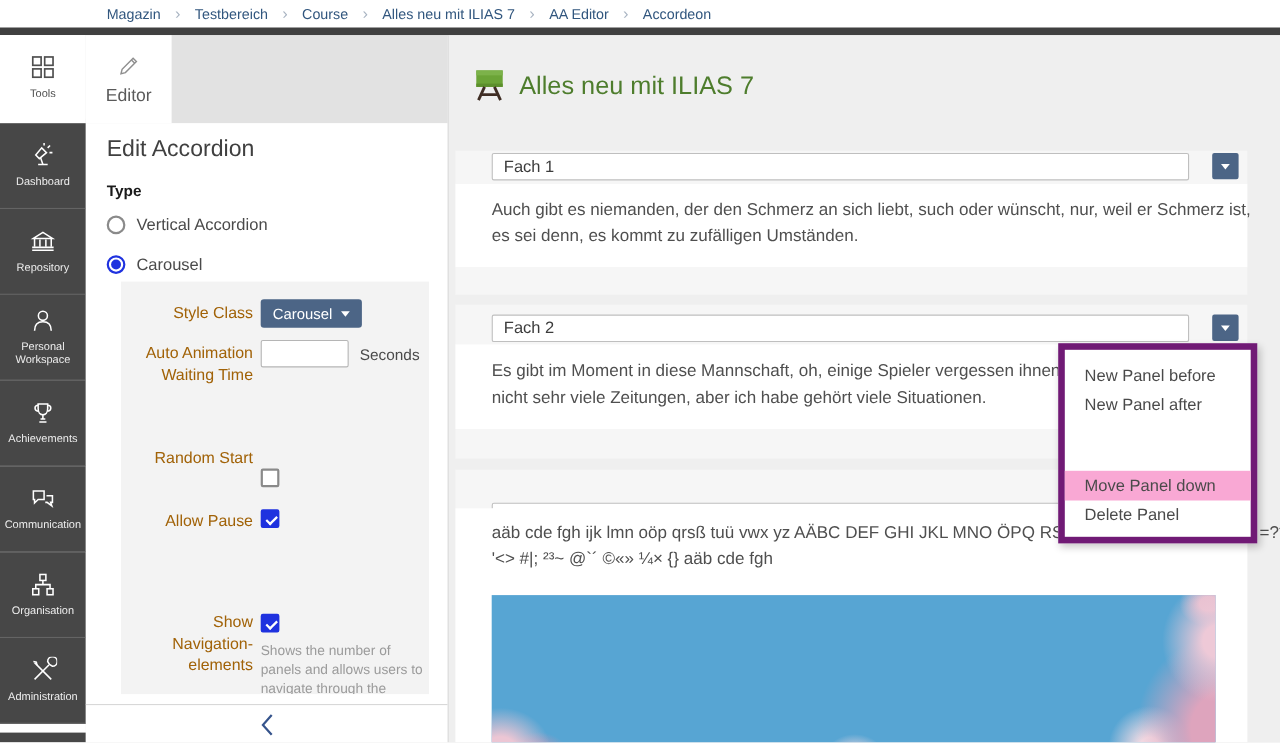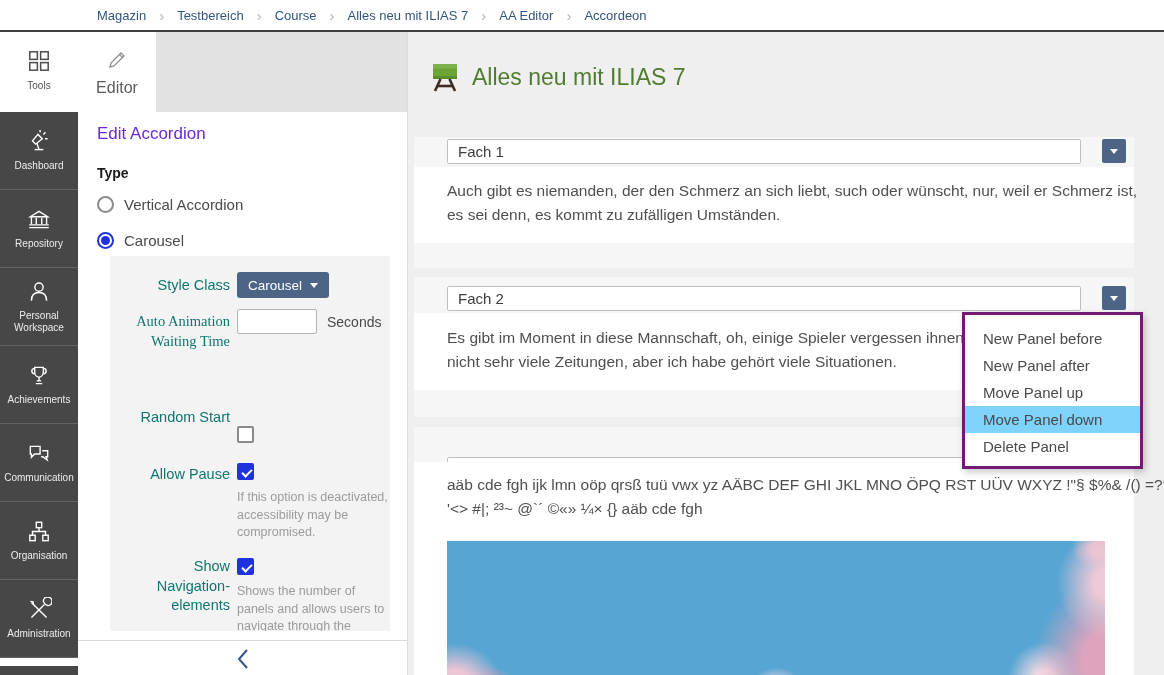--- a/index.html
+++ b/index.html
@@ -1,49 +1,49 @@
 <!DOCTYPE html>
 <html><head>
 <meta charset="utf-8">
 <style>
   html,body{margin:0;padding:0;}
   .screen{position:relative;width:1164px;height:675px;overflow:hidden;background:#efefef;
           font-family:"Liberation Sans","DejaVu Sans",sans-serif;color:#4a4a4a;}
   
   .topbar{position:absolute;left:0;top:0;width:1164px;height:32px;background:#fff;
-          border-bottom:2px solid #404040;display:flex;align-items:center;padding-left:97px;box-sizing:border-box;}
+          border-bottom:7px solid #404040;display:flex;align-items:center;padding-left:97px;box-sizing:border-box;}
   .crumb{font-size:13px;color:#31567e;cursor:pointer;}
   .crumb-sep{color:#a9b4c2;font-size:15px;margin:0 13px;line-height:1;}
   
   .rail{position:absolute;left:0;top:32px;width:78px;height:643px;background:#fff;}
   .rail-tools{position:absolute;left:0;top:0;width:78px;height:76px;background:#fff;color:#4f4f4f;
               display:flex;flex-direction:column;align-items:center;justify-content:center;gap:6px;cursor:pointer;}
   .rail-items{position:absolute;left:0;top:80px;width:78px;}
   .rail-item{width:78px;height:78px;background:#474747;border-bottom:1px solid #646464;box-sizing:border-box;
              display:flex;flex-direction:column;align-items:center;justify-content:center;gap:5px;cursor:pointer;}
   .rail-label{font-size:10px;color:#ededed;text-align:center;line-height:1.25;padding:0 2px;}
   .rail-tools .rail-label{color:#4f4f4f;}
   .rail-stub{position:absolute;left:0;bottom:0;width:78px;height:9px;background:#474747;}
   .icn{display:block;}
   
   .tabstrip{position:absolute;left:78px;top:32px;width:329px;height:80px;background:#e2e2e2;}
   .tab-editor{position:absolute;left:0;top:0;width:78px;height:80px;background:#fff;cursor:pointer;
               display:flex;flex-direction:column;align-items:center;justify-content:center;gap:7px;}
   .tab-editor .tlabel{font-size:16px;color:#5a5a5a;}
   
   .editpanel{position:absolute;left:78px;top:112px;width:329px;height:528px;background:#fff;}
-  .ep-title{position:absolute;left:19px;top:12px;font-size:17px;font-weight:400;color:#6d28d9;}
+  .ep-title{position:absolute;left:19px;top:12px;font-size:21px;font-weight:400;color:#404040;}
   .ep-type{position:absolute;left:19px;top:53px;font-size:14px;font-weight:bold;color:#1a1a1a;}
   .radio-row{position:absolute;left:19px;display:flex;align-items:flex-start;gap:10px;cursor:pointer;}
   .radio{width:17px;height:17px;border-radius:50%;background:#fff;border:2px solid #8a8a8a;box-sizing:border-box;}
   .radio.sel{border:2px solid #1f32df;position:relative;}
   .radio.sel::after{content:"";position:absolute;left:2px;top:2px;width:9px;height:9px;border-radius:50%;background:#1f32df;}
   .radio-label{font-size:15px;color:#4a4a4a;}
   .subpanel{position:absolute;left:32px;top:144px;width:280px;height:375px;background:#f3f3f3;overflow:hidden;}
-  .flabel{position:absolute;left:8px;width:112px;text-align:right;font-size:14.5px;color:#0f766e;line-height:19.5px;}
+  .flabel{position:absolute;left:8px;width:112px;text-align:right;font-size:14.5px;color:#a16207;line-height:19.5px;}
   .slate-btn{position:absolute;left:127px;top:16px;height:26px;background:#4c6586;color:#fff;border:none;
              border-radius:3px;font-size:13.5px;padding:0 11px;display:flex;align-items:center;gap:8px;cursor:pointer;
              font-family:inherit;}
   .caret{width:0;height:0;border-left:4px solid transparent;border-right:4px solid transparent;border-top:5px solid #fff;}
   .txt-input{position:absolute;left:127px;top:53px;width:80px;height:25px;border:1px solid #b5b5b5;border-radius:2px;
              background:#fff;box-sizing:border-box;font-size:14px;padding:0 6px;font-family:inherit;color:#3c3c3c;}
   .suffix{position:absolute;left:217px;top:58px;font-size:14px;color:#4a4a4a;}
   .cbx{position:absolute;left:127px;width:17px;height:17px;box-sizing:border-box;background:#fff;
        border:2px solid #8a8a8a;border-radius:2px;cursor:pointer;}
   .cbx.checked{background:#1f32df;border-color:#1f32df;}
@@ -69,24 +69,24 @@
   .blossom-img{position:absolute;left:33px;top:79px;width:658px;height:140px;background-color:#57a5d3;
     background-image:
       radial-gradient(70px 60px at 8px 142px, #ecc6d4 22%, rgba(236,198,212,0) 66%),
       radial-gradient(52px 46px at 42px 152px, #d795b4 14%, rgba(215,149,180,0) 60%),
       radial-gradient(46px 40px at 330px 152px, #f2dae2 20%, rgba(242,218,226,0) 64%),
       radial-gradient(84px 92px at 660px 42px, #eec9d7 16%, rgba(238,201,215,0) 60%),
       radial-gradient(124px 132px at 668px 122px, #dea4bd 26%, rgba(222,164,189,0) 66%),
       radial-gradient(62px 62px at 598px 138px, #f3dce4 14%, rgba(243,220,228,0) 60%),
       radial-gradient(42px 32px at 652px 8px, #e7bfcf 20%, rgba(231,191,207,0) 64%);}
   
-  .ctx-menu{position:absolute;left:554px;top:280px;width:181px;background:#fff;border:3px solid #701a75;
+  .ctx-menu{position:absolute;left:554px;top:280px;width:181px;background:#fff;border:6px solid #701a75;
             box-shadow:2px 3px 7px rgba(0,0,0,.22);padding:10px 0 6px 0;z-index:40;box-sizing:border-box;}
   .ctx-item{height:27px;line-height:27px;padding:0 18px;font-size:15px;color:#4a4a4a;cursor:pointer;white-space:nowrap;}
-  .ctx-item.hl{background:#7dd3fc;}
+  .ctx-item.hl{background:#f9a8d4;margin-top:46px;}
 </style>
 </head>
 <body>
 
 <div class="screen">
 
   <div class="topbar">
     <span class="crumb">Magazin</span>
     <span class="crumb-sep">›</span>
     <span class="crumb">Testbereich</span>
@@ -213,30 +213,29 @@
       <span class="radio-label">Carousel</span>
     </div>
 
     <div class="subpanel">
       <div class="flabel" style="top:20px;">Style Class</div>
       <button class="slate-btn">
         <span>Carousel</span>
         <span class="caret"></span>
       </button>
 
-      <div class="flabel" style="top:56px;font-family:Liberation Serif, serif;">Auto Animation Waiting Time</div>
+      <div class="flabel" style="top:56px;">Auto Animation Waiting Time</div>
       <input class="txt-input" type="text" value="" style="">
       <div class="suffix">Seconds</div>
 
       <div class="flabel" style="top:152px;">Random Start</div>
       <span class="cbx" style="top:170px;"></span>
 
       <div class="flabel" style="top:209px;">Allow Pause</div>
       <span class="cbx checked" style="top:207px;"></span>
-      <div class="help" style="top:233px;">If this option is deactivated, accessibility may be compromised.</div>
 
       <div class="flabel" style="top:301px;">Show Navigation-elements</div>
       <span class="cbx checked" style="top:302px;"></span>
       <div class="help" style="top:327px;">Shows the number of panels and allows users to navigate through the</div>
     </div>
   </div>
 
   <div class="collapsebar">
     <svg width="14" height="24" viewBox="0 0 14 24" fill="none" stroke="#36548c" stroke-width="2">
       <path d="M11,3 L3,12 L11,21"></path>
@@ -305,19 +304,18 @@
           <span>aäb cde fgh ijk lmn oöp qrsß tuü vwx yz AÄBC DEF GHI JKL MNO ÖPQ RST UÜV WXYZ !"§ $%&amp; /() =?*</span>
           <span>'&lt;&gt; #|; ²³~ @`´ ©«» ¼× {} aäb cde fgh</span>
         </div>
         <div class="blossom-img"></div>
       </div>
     </div>
 
     <div class="ctx-menu">
       <div class="ctx-item">New Panel before</div>
       <div class="ctx-item">New Panel after</div>
-      <div class="ctx-item">Move Panel up</div>
       <div class="ctx-item hl">Move Panel down</div>
       <div class="ctx-item">Delete Panel</div>
     </div>
 
   </div>
 </div>
 
 </body></html>

